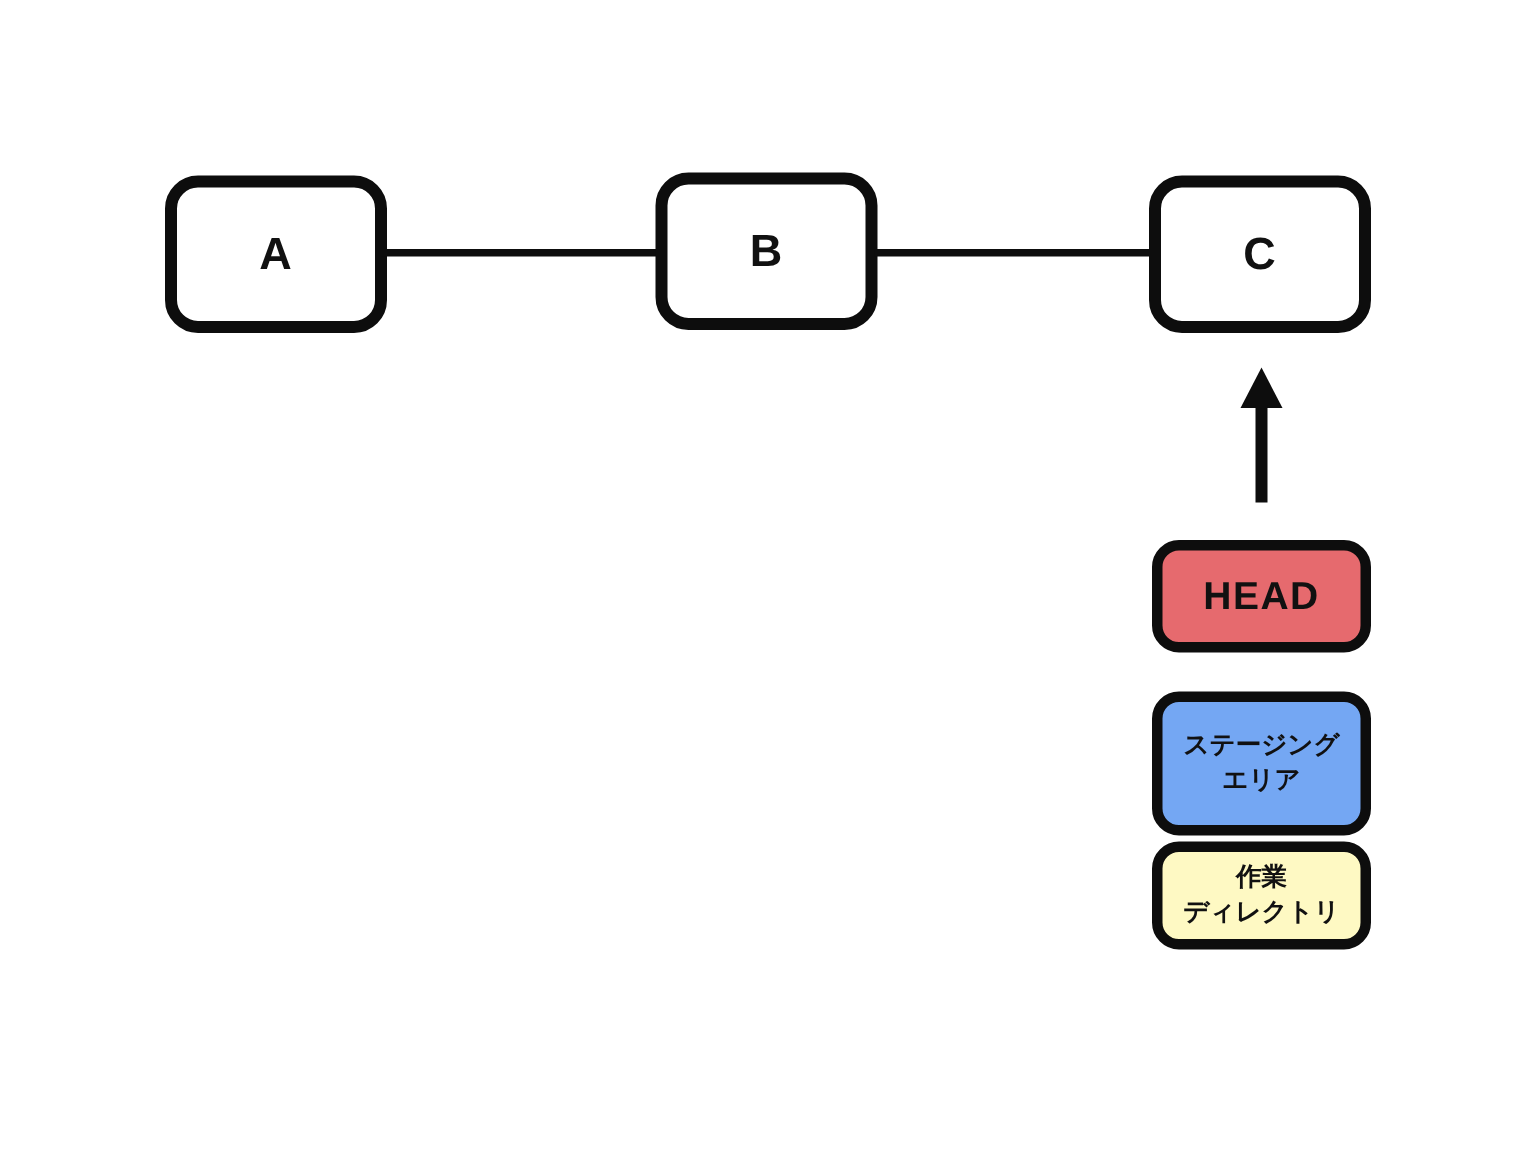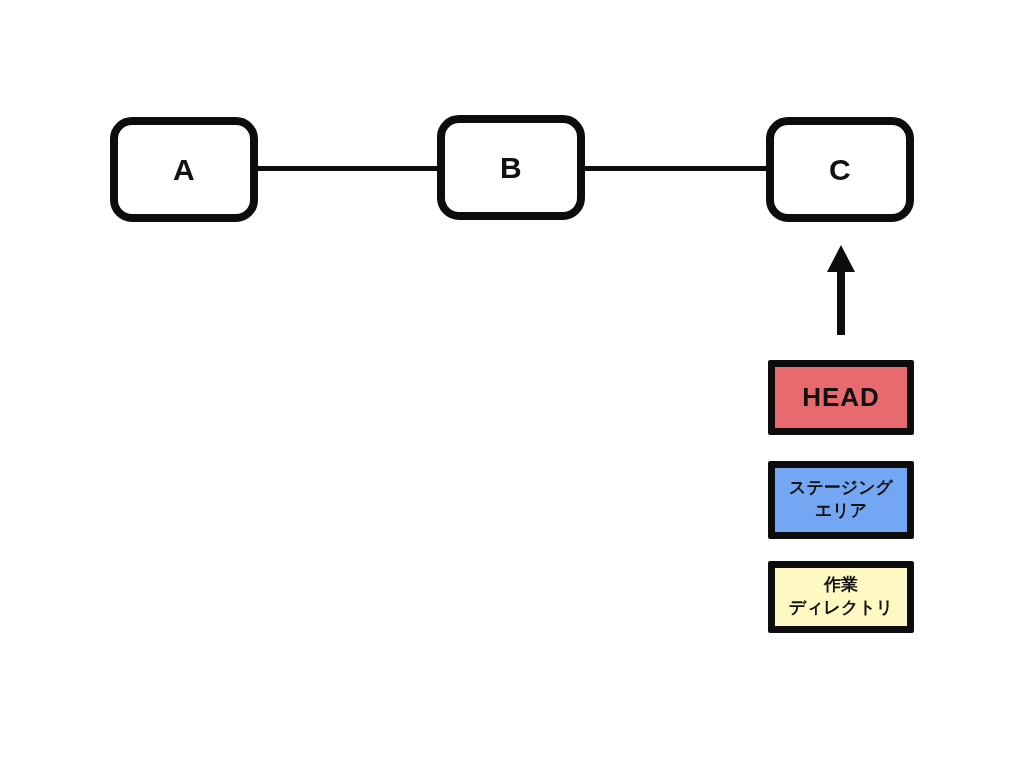--- a/index.html
+++ b/index.html
@@ -61,38 +61,38 @@
     border-right: 14px solid transparent;
     border-bottom: 27px solid #0d0d0d;
   }
 
   .badge {
     position: absolute;
     box-sizing: border-box;
     left: 768px;
     width: 146px;
     border: 7px solid #0d0d0d;
-    border-radius: 2px;
+    border-radius: 18px;
     display: flex;
     flex-direction: column;
     align-items: center;
     justify-content: center;
     text-align: center;
     color: #111111;
     font-weight: 700;
   }
   #head-badge {
     top: 360px;
     height: 75px;
     font-size: 26px;
     letter-spacing: 1px;
   }
   #staging-badge {
     top: 461px;
-    height: 78px;
+    height: 96px;
     font-size: 17px;
     line-height: 1.35;
   }
   #working-badge {
     top: 561px;
     height: 72px;
     font-size: 17px;
     line-height: 1.35;
   }
 </style>

